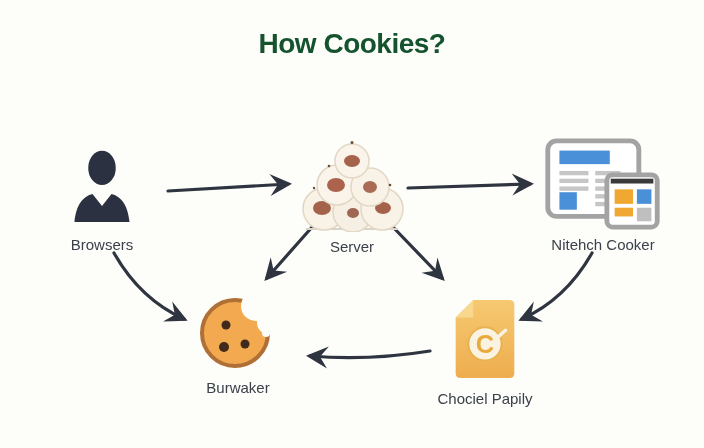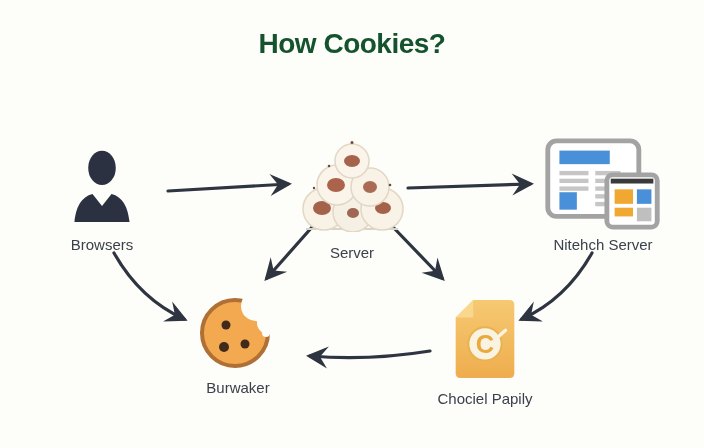--- a/index.html
+++ b/index.html
@@ -33,21 +33,21 @@
   .node .label {
     font-size: 15px;
     color: #3b414b;
     white-space: nowrap;
   }
   .icon-box { line-height: 0; }
   
   .node-browsers { left: 52px;  top: 148px; width: 100px; }
   .node-browsers .label { margin-top: 12px; }
   .node-server   { left: 292px; top: 140px; width: 120px; }
-  .node-server .label { margin-top: 12px; }
+  .node-server .label { margin-top: 6px; }
   .node-nitehch  { left: 538px; top: 138px; width: 130px; }
   .node-nitehch .label { margin-top: 6px; }
   .node-burwaker { left: 192px; top: 291px; width: 92px; }
   .node-burwaker .label { margin-top: 8px; }
   .node-chociel  { left: 440px; top: 296px; width: 90px; }
   .node-chociel .label { margin-top: 8px; }
   .arrow-layer {
     position: absolute;
     left: 0; top: 0;
     width: 704px; height: 448px;
@@ -134,21 +134,21 @@
         <rect x="52" y="66" width="20" height="4.5" fill="#c6c6c6"></rect>
 
         <rect x="64" y="38" width="52" height="54" rx="6" fill="#ffffff" stroke="#a3a3a3" stroke-width="5"></rect>
         <rect x="68" y="42" width="44" height="5" fill="#3a3a3a"></rect>
         <rect x="72" y="53" width="19" height="15" fill="#f0a832"></rect>
         <rect x="95" y="53" width="15" height="15" fill="#4a90d8"></rect>
         <rect x="72" y="72" width="19" height="9" fill="#f0a832"></rect>
         <rect x="95" y="72" width="15" height="14" fill="#bfbfbf"></rect>
       </svg>
     </span>
-    <span class="label">Nitehch Server</span>
+    <span class="label">Nitehch Cooker</span>
   </div>
 
   <div class="node node-burwaker">
     <span class="icon-box">
       <svg width="82" height="80" viewBox="0 0 82 80">
         <circle cx="38" cy="42" r="33" fill="#f2a94f" stroke="#b06f35" stroke-width="4"></circle>
 
         <circle cx="59" cy="15" r="15" fill="#fdfdf9"></circle>
         <circle cx="71" cy="32" r="11" fill="#fdfdf9"></circle>
         <circle cx="51" cy="21" r="5" fill="#fdfdf9"></circle>

